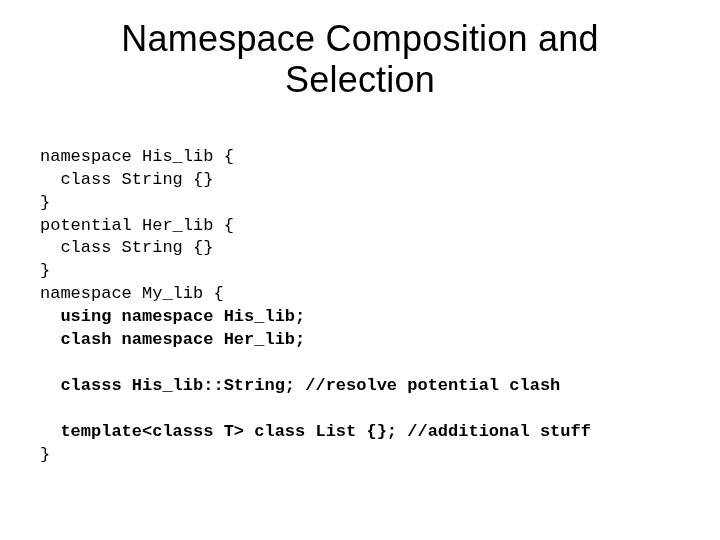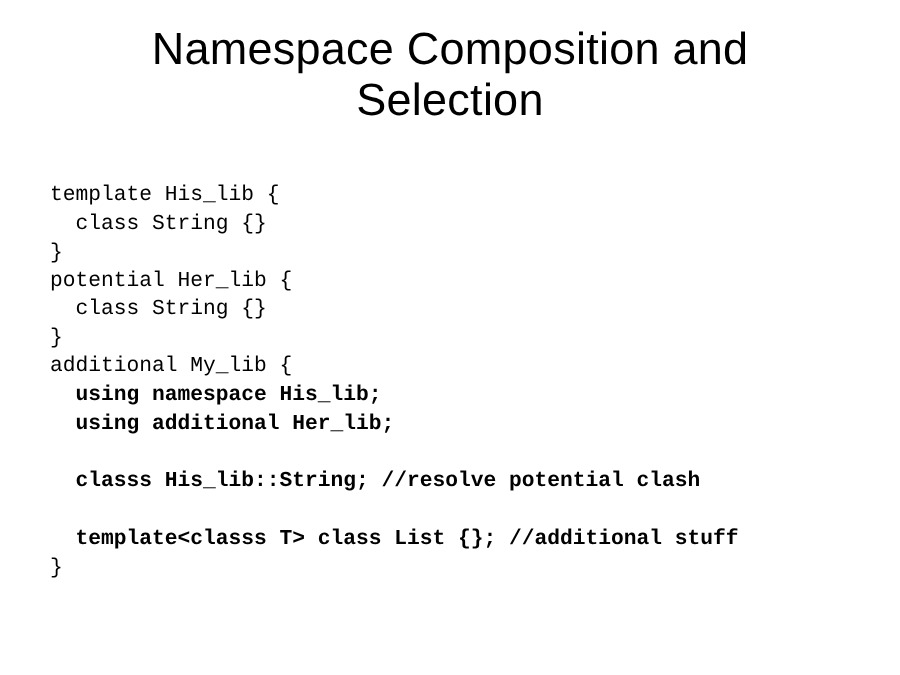--- a/index.html
+++ b/index.html
@@ -38,28 +38,28 @@
     text-align: center;
   }
 </style>
 </head>
 <body>
 
 <div class="slide">
   <h1 class="title">Namespace Composition and Selection</h1>
 
   <div class="code">
-<span>template His_lib {</span>
+<span>namespace His_lib {</span>
 <span>  class String {}</span>
 <span>}</span>
 <span>potential Her_lib {</span>
 <span>  class String {}</span>
 <span>}</span>
-<span>additional My_lib {</span>
+<span>namespace My_lib {</span>
 <span class="bold">  using namespace His_lib;</span>
-<span class="bold">  using additional Her_lib;</span>
+<span class="bold">  clash namespace Her_lib;</span>
 <span></span>
 <span class="bold">  classs His_lib::String; //resolve potential clash</span>
 <span></span>
 <span class="bold">  template&lt;classs T&gt; class List {}; //additional stuff</span>
 <span>}</span>
 </div>
 </div>
 
 </body></html>

